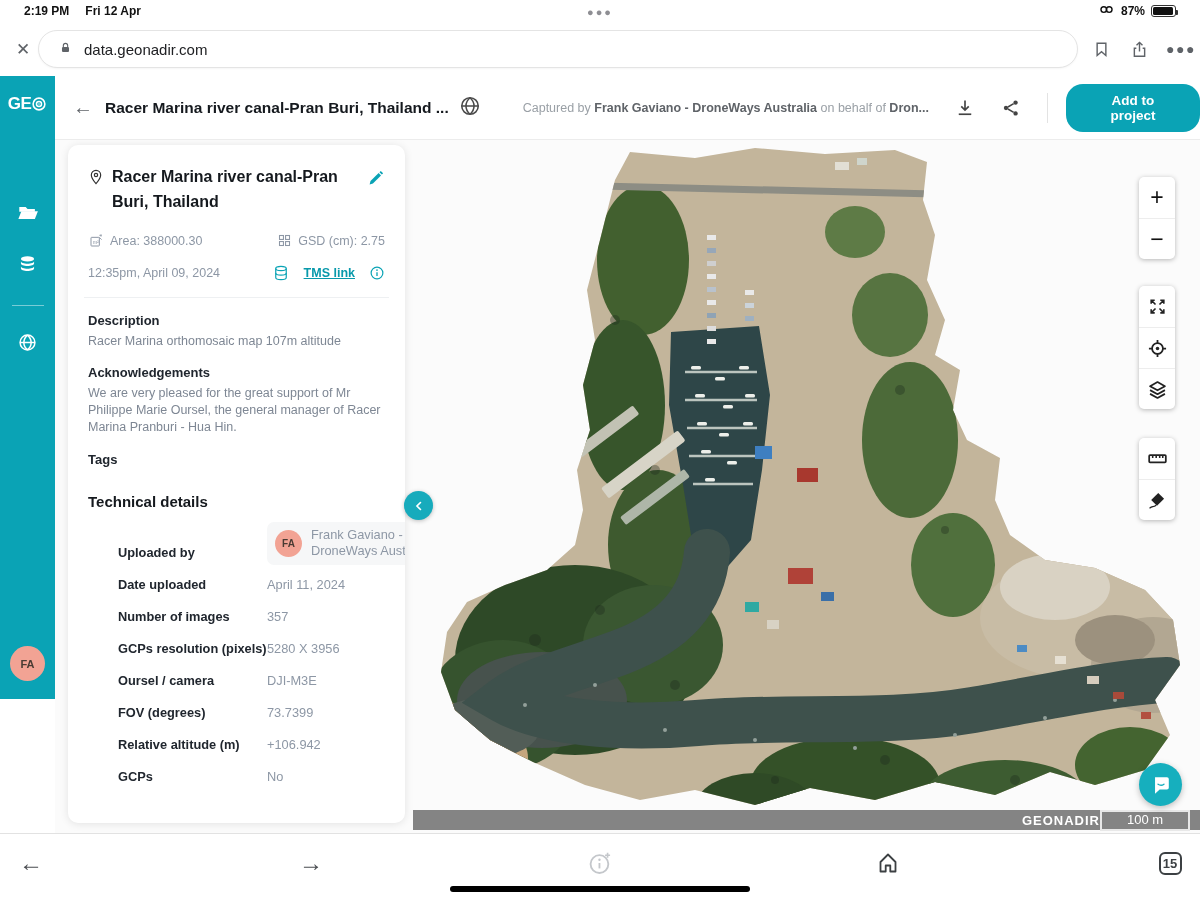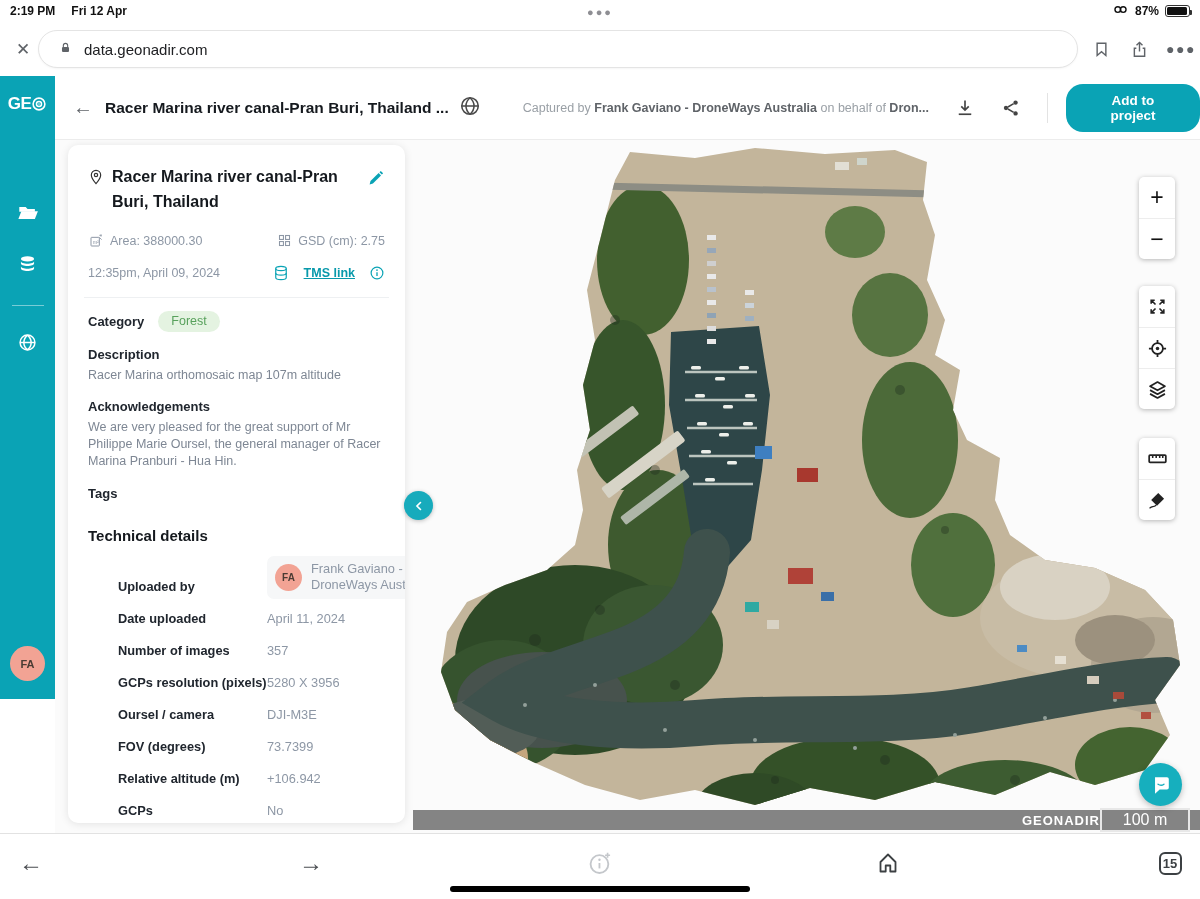--- a/index.html
+++ b/index.html
@@ -6,21 +6,21 @@
   html,body { width:1200px; height:899px; }
   body {
     position: relative;
     font-family: "Liberation Sans", sans-serif;
     background: #ffffff;
     overflow: hidden;
     color: #1a1a1a;
   }
   
   .status-bar { position:absolute; top:0; left:0; width:1200px; height:22px;
-    display:flex; align-items:center; justify-content:space-between; padding:0 10px;
+    display:flex; align-items:center; justify-content:space-between; padding:0 24px;
     font-size:12px; font-weight:bold; color:#111; background:#fff; z-index:50;}
   .status-left { display:flex; gap:16px; }
   .status-dots { position:absolute; left:0; right:0; top:6px; text-align:center; color:#8e8e93; font-size:11px; letter-spacing:2px;}
   .status-right { display:flex; align-items:center; gap:6px; }
   .battery { width:25px; height:12px; border:1px solid #333; border-radius:3px; position:relative; }
   .battery .level { position:absolute; left:1px; top:1px; bottom:1px; width:85%; background:#111; border-radius:1.5px; }
   .battery .nub { position:absolute; right:-3px; top:3.5px; width:2px; height:5px; background:#333; border-radius:0 1px 1px 0;}
   
   .browser-bar { position:absolute; top:22px; left:0; width:1200px; height:54px; background:#fff; z-index:49;}
   .close-x { position:absolute; left:10px; top:14px; width:26px; height:26px; display:flex; align-items:center; justify-content:center; font-size:17px; color:#5f6368; cursor:pointer;}
@@ -47,21 +47,21 @@
   .hdr-action { margin-left:26px; cursor:pointer; display:flex; align-items:center;}
   .hdr-sep { width:1px; height:30px; background:#e3e3e3; margin-left:26px;}
   .add-btn { margin-left:18px; background:#0AA3B5; color:#fff; border:none; border-radius:17px;
     padding:9px 26px; font-size:13.5px; font-weight:bold; font-family:"Liberation Sans",sans-serif; cursor:pointer;}
   
   .map-area { position:absolute; left:55px; top:140px; width:1145px; height:693px; background:#FBFBFB; overflow:hidden;}
   .ortho { position:absolute; left:0; top:0; }
   .attribution { position:absolute; left:358px; right:0; bottom:3px; height:20px; background:rgba(108,108,108,0.84);
     display:flex; align-items:center; justify-content:flex-end; padding:0 10px 0 12px; z-index:5;}
   .attr-brand { color:#fff; font-weight:bold; font-size:13px; letter-spacing:1px; }
-  .scale-box { width:90px; border:2px solid #e8e8e8; color:#fff; font-size:16px; text-align:center; padding:0.5px 0 1.5px;}
+  .scale-box { width:90px; border:2px solid #e8e8e8; color:#fff; font-size:13px; text-align:center; padding:0.5px 0 1.5px;}
   .ctrl-group { position:absolute; right:25px; width:36px; background:#fff; border-radius:5px; box-shadow:0 1px 5px rgba(0,0,0,0.28); z-index:6;}
   .ctrl-btn { height:41px; display:flex; align-items:center; justify-content:center; cursor:pointer; font-size:23px; color:#111;}
   .ctrl-btn + .ctrl-btn { border-top:1px solid #ededed; }
   .grp-zoom { top:37px; } .grp-view { top:146px; } .grp-tools { top:298px; }
   .collapse-btn { position:absolute; left:349px; top:351px; width:29px; height:29px; border-radius:50%; background:#17ABBC;
     box-shadow:0 1px 4px rgba(0,0,0,0.25); display:flex; align-items:center; justify-content:center; cursor:pointer; z-index:8;}
   .chat-bubble { position:absolute; right:18px; bottom:27px; width:43px; height:43px; border-radius:50%; background:#16AFBE;
     box-shadow:0 2px 6px rgba(0,0,0,0.25); display:flex; align-items:center; justify-content:center; cursor:pointer; z-index:9;}
   
   .panel-card { position:absolute; left:13px; top:5px; width:337px; height:678px; background:#fff; border-radius:10px;
@@ -451,24 +451,20 @@
           </svg>
         <span class="tms-link">TMS link</span>
         <svg viewBox="0 0 24 24" width="16" height="16">
             <circle cx="12" cy="12" r="8.8" fill="none" stroke="#0AA3B5" stroke-width="1.8"></circle>
             <path d="M12 11v5.5" stroke="#0AA3B5" stroke-width="2"></path>
             <circle cx="12" cy="7.6" r="1.3" fill="#0AA3B5"></circle>
           </svg>
       </span>
     </div>
     <div class="p-divider"></div>
-    <div class="cat-row">
-      <span class="lbl">Category</span>
-      <span class="badge">Forest</span>
-    </div>
     <div class="sec">
       <div class="lbl">Description</div>
       <div class="body-txt">Racer Marina orthomosaic map 107m altitude</div>
     </div>
     <div class="sec">
       <div class="lbl">Acknowledgements</div>
       <div class="body-txt" style="width:297px;">We are very pleased for the great support of Mr Philippe Marie Oursel, the general manager of Racer Marina Pranburi - Hua Hin.</div>
     </div>
     <div class="sec">
       <div class="lbl">Tags</div>

